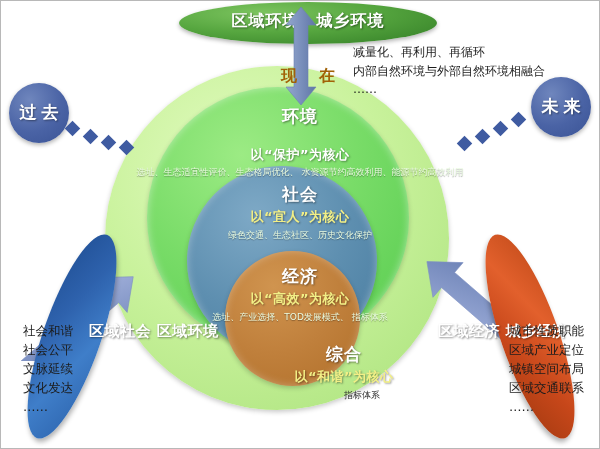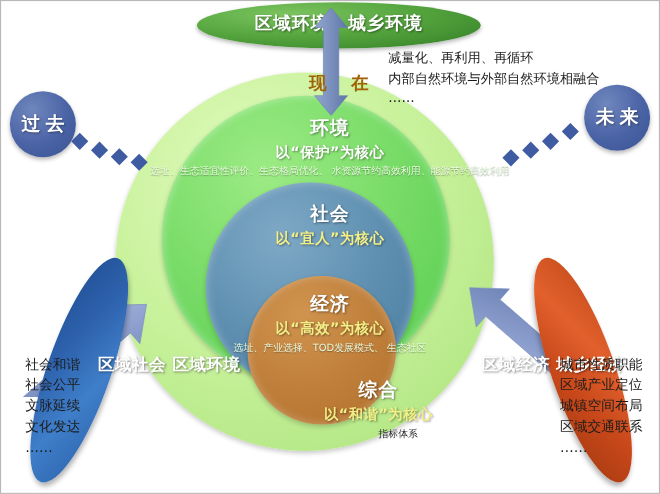--- a/index.html
+++ b/index.html
@@ -144,35 +144,36 @@
   <div class="ring" id="ring-comprehensive"></div>
 
   <div class="ring" id="ring-environment"></div>
 
   <div class="ring" id="ring-society"></div>
 
   <div class="ring" id="ring-economy"></div>
 
   <div class="ring-label" style="left:0;top:104px;">
     <div class="rl-title c-white">环境</div>
-    <div class="rl-sub c-white" style="margin-top:2px;">以“保护”为核心</div>
+    <div class="rl-sub c-white" style="margin-top:18px;">以“保护”为核心</div>
     <div class="rl-detail c-pale" style="margin-top:2px;">选址、生态适宜性评价、生态格局优化、
 水资源节约高效利用、能源节约高效利用</div>
   </div>
 
   <div class="ring-label" style="left:0;top:182px;">
     <div class="rl-title c-white">社会</div>
     <div class="rl-sub c-yellow" style="margin-top:2px;">以“宜人”为核心</div>
+    <div class="rl-detail c-pale" style="margin-top:3px;">绿色交通、生态社区、历史文化保护</div>
   </div>
 
   <div class="ring-label" style="left:0;top:264px;">
     <div class="rl-title c-white">经济</div>
     <div class="rl-sub c-yellow" style="margin-top:2px;">以“高效”为核心</div>
     <div class="rl-detail c-pale" style="margin-top:3px;">选址、产业选择、TOD发展模式、
-生态社区</div>
+指标体系</div>
   </div>
 
   <div class="ring-label" style="left:0;top:342px;padding-left:44px;">
     <div class="rl-title c-white">综合</div>
     <div class="rl-sub c-yellow" style="margin-top:2px;">以“和谐”为核心</div>
     <div class="rl-detail" style="margin-top:3px;color:#2e2e2e;text-shadow:none;margin-left:36px;">指标体系</div>
   </div>
 
   <div id="top-ellipse">
     <div id="top-ellipse-label">区域环境、城乡环境</div>

